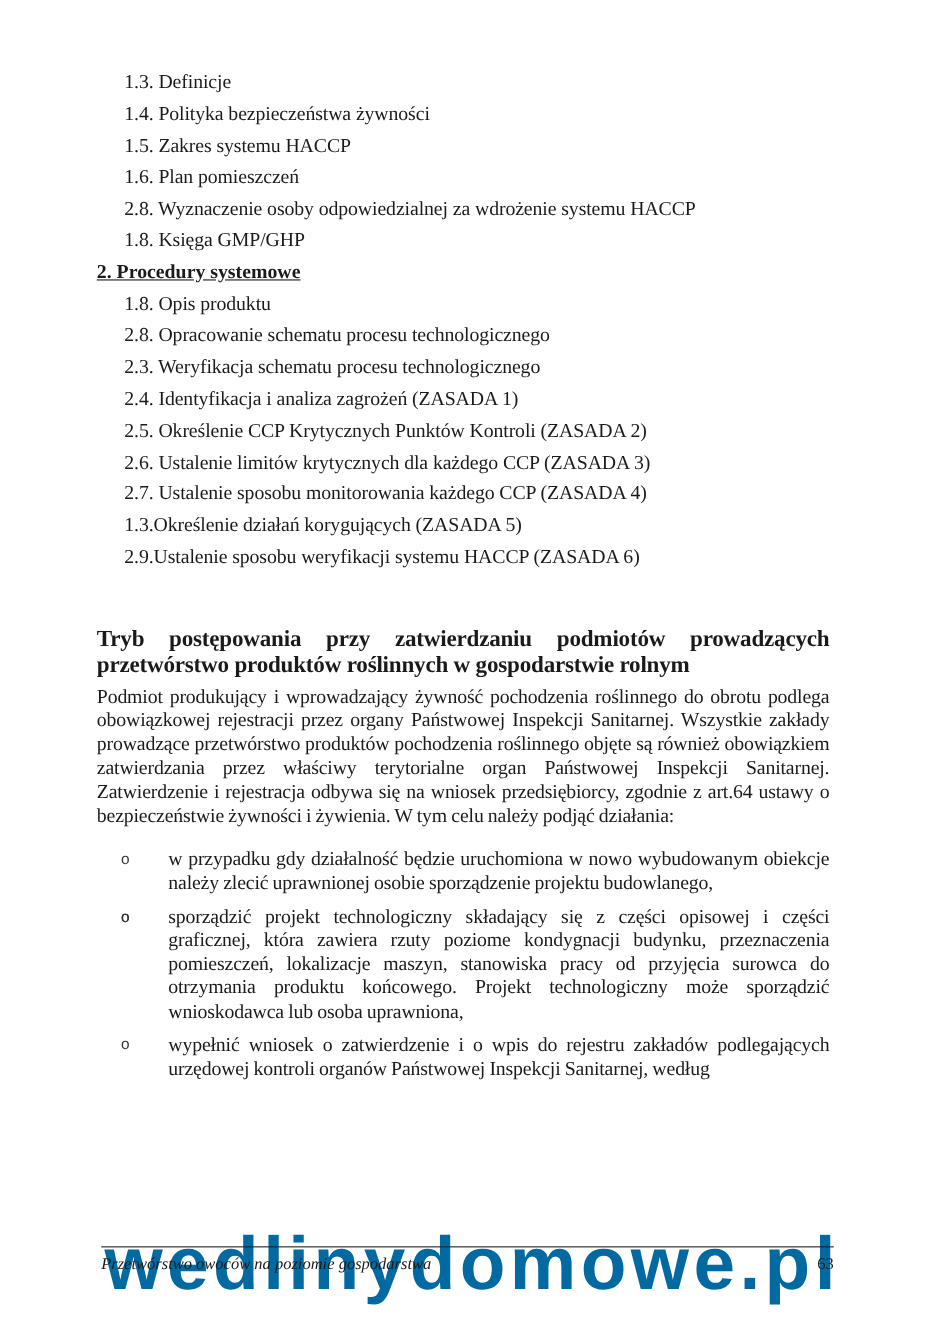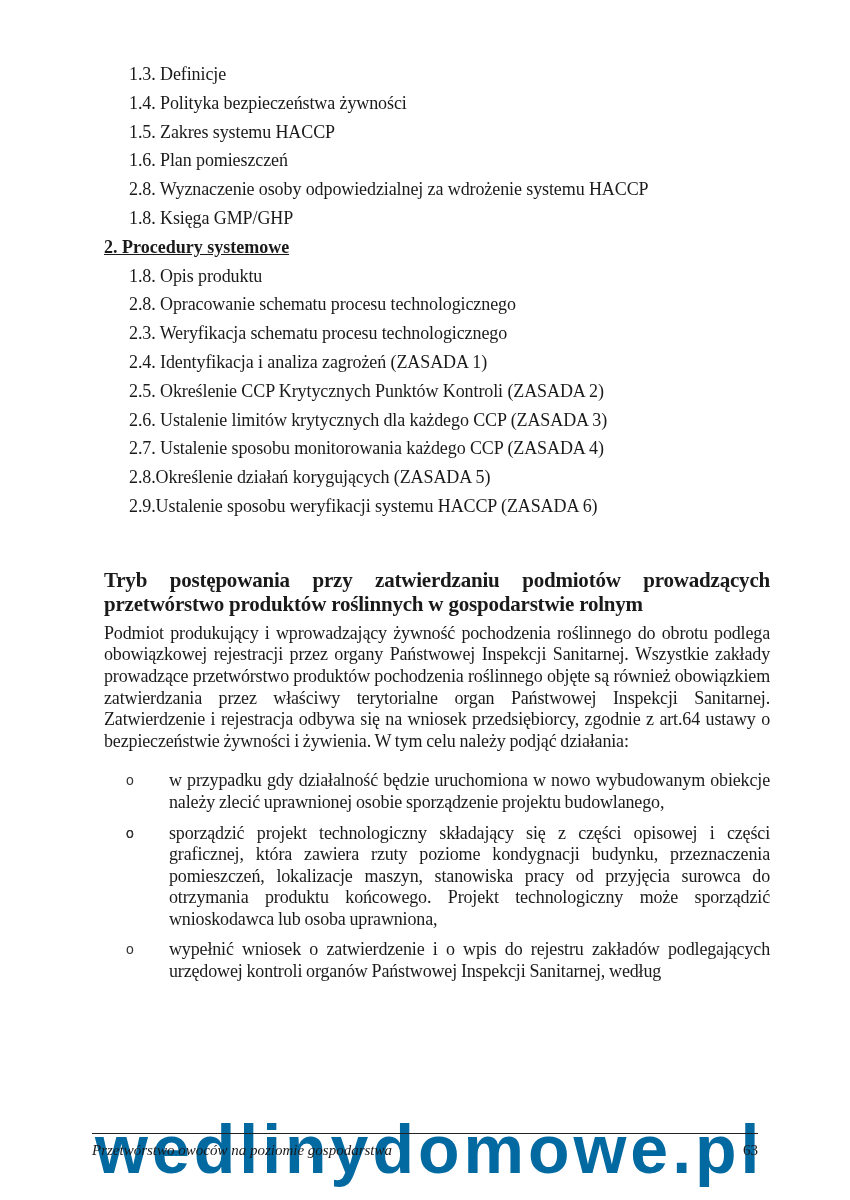--- a/index.html
+++ b/index.html
@@ -10,21 +10,21 @@
     body {
       width: 850px;
       height: 1200px;
       position: relative;
       overflow: hidden;
       font-family: "Liberation Serif", "DejaVu Serif", serif;
       color: #1a1a1a;
     }
     .page {
       position: absolute;
-      left: 104px;
+      left: 88px;
       top: 60px;
       width: 666px;
     }
     .toc-item {
       font-size: 18px;
       line-height: 28.8px;
       padding-left: 25px;
       white-space: nowrap;
       letter-spacing: -0.1px;
     }
@@ -132,21 +132,21 @@
   <div class="toc-heading">2. Procedury systemowe</div>
 
   <div>
     <div class="toc-item">1.8. Opis produktu</div>
     <div class="toc-item">2.8. Opracowanie schematu procesu technologicznego</div>
     <div class="toc-item">2.3. Weryfikacja schematu procesu technologicznego</div>
     <div class="toc-item">2.4. Identyfikacja i analiza zagrożeń (ZASADA 1)</div>
     <div class="toc-item">2.5. Określenie CCP Krytycznych Punktów Kontroli (ZASADA 2)</div>
     <div class="toc-item">2.6. Ustalenie limitów krytycznych dla każdego CCP (ZASADA 3)</div>
     <div class="toc-item">2.7. Ustalenie sposobu monitorowania każdego CCP (ZASADA 4)</div>
-    <div class="toc-item">2.8.Określenie działań korygujących (ZASADA 5)</div>
+    <div class="toc-item">1.3.Określenie działań korygujących (ZASADA 5)</div>
     <div class="toc-item">2.9.Ustalenie sposobu weryfikacji systemu HACCP (ZASADA 6)</div>
   </div>
 
   <div class="section-title">Tryb postępowania przy zatwierdzaniu podmiotów prowadzących przetwórstwo produktów roślinnych w gospodarstwie rolnym</div>
 
   <p class="para">Podmiot produkujący i wprowadzający żywność pochodzenia roślinnego do obrotu podlega obowiązkowej rejestracji przez organy Państwowej Inspekcji Sanitarnej. Wszystkie zakłady prowadzące przetwórstwo produktów pochodzenia roślinnego objęte są również obowiązkiem zatwierdzania przez właściwy terytorialne organ Państwowej Inspekcji Sanitarnej. Zatwierdzenie i rejestracja odbywa się na wniosek przedsiębiorcy, zgodnie z art.64 ustawy o bezpieczeństwie żywności i żywienia. W tym celu należy podjąć działania:</p>
 
   <ul class="bullets">
     <li class="bullet">
       <span class="bullet-marker">o</span>

